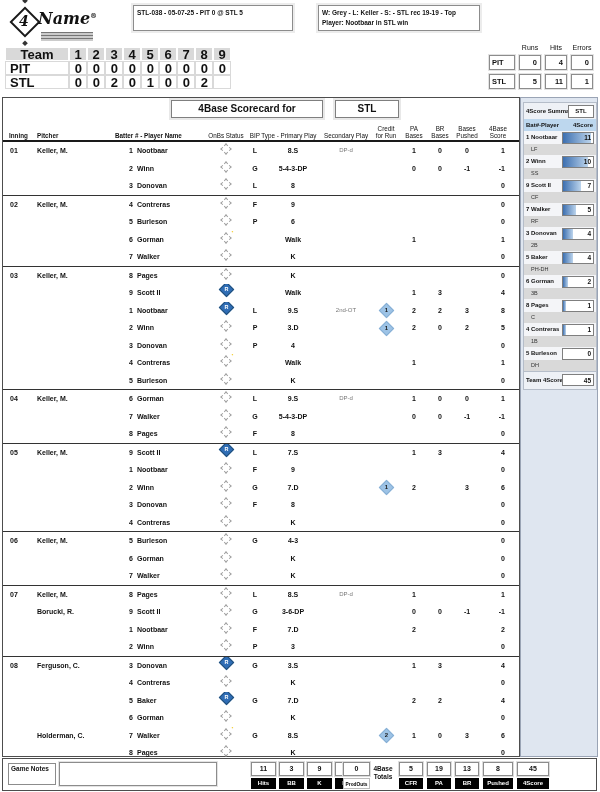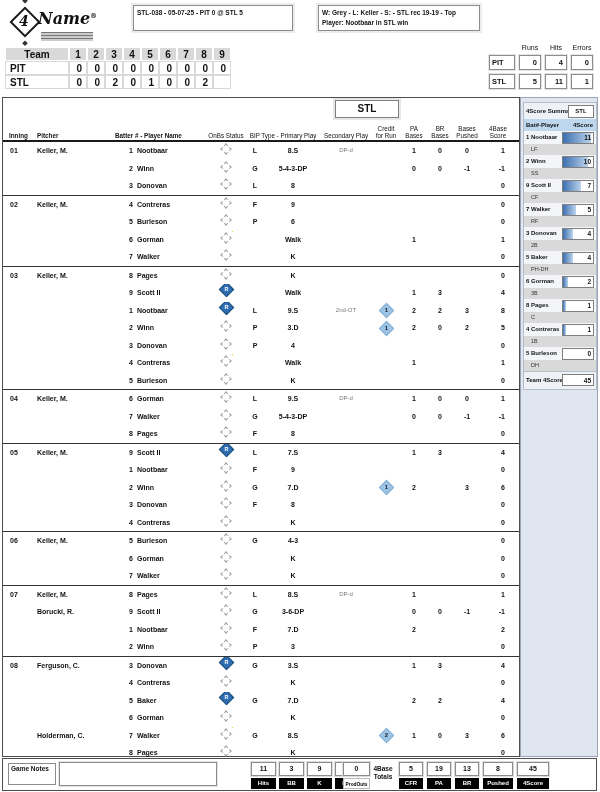--- a/index.html
+++ b/index.html
@@ -19,21 +19,21 @@
   .logo-reg{font-size:7px;vertical-align:super;}
   .logo-tag{position:absolute;left:33px;top:26px;width:52px;height:9px;background:#bfbfbf;
             background-image:repeating-linear-gradient(#555 0 1px,transparent 1px 3px);opacity:.8;}
   .infobox{position:absolute;top:5px;height:26px;border:1px solid #8c8c8c;box-shadow:0 0 0 2px #ececec;
            font-size:6.5px;font-weight:bold;padding:2px 3px;line-height:1.5;box-sizing:border-box;background:#fff;}
   #info1{left:133px;width:160px;}
   #info2{left:318px;width:162px;}
   
   .linescore{position:absolute;left:5px;top:47px;}
   .ls-row{display:grid;grid-template-columns:64px repeat(9,18px);}
-  .ls-cell{height:14px;line-height:14px;text-align:right;padding-right:4px;font-size:10px;font-weight:bold;
+  .ls-cell{height:14px;line-height:14px;text-align:right;padding-right:4px;font-size:13px;font-weight:bold;
            border:0.5px solid #d9d9d9;box-sizing:border-box;background:#fff;}
   .ls-head .ls-cell{background:#d9d9d9;text-align:center;padding-right:0;border-color:#fff;}
   .ls-team{text-align:left;padding-left:4px;}
   .ls-head .ls-team{text-align:center;padding-left:0;}
   
   .rhe{position:absolute;left:487px;top:44px;width:110px;}
   .rhe-labels{display:grid;grid-template-columns:30px 26px 26px 26px;font-size:7px;text-align:center;}
   .rhe-row{display:grid;grid-template-columns:30px 26px 26px 26px;margin-top:4px;}
   .rhe-box{height:13px;line-height:13px;border:1px solid #8c8c8c;box-shadow:0 0 0 1px #e3e3e3;
            margin:0 2px;font-size:7.5px;font-weight:bold;text-align:right;padding-right:3px;background:#fff;}
@@ -181,20 +181,21 @@
         <div class="rhe-box rhe-team">STL</div>
         <div class="rhe-box">5</div>
         <div class="rhe-box">11</div>
         <div class="rhe-box">1</div>
       </div>
     </div>
 </div>
 
 <div class="card">
   <div class="title-row">
+    <div class="title-box">4Base Scorecard for</div>
     <div class="team-box">STL</div>
   </div>
   <div class="hdr-grid">
       <div class="hdr-cell l">Inning</div>
       <div class="hdr-cell l">Pitcher</div>
       <div class="hdr-cell l">Batter # - Player Name</div>
       <div class="hdr-cell">OnBs Status</div>
       <div class="hdr-cell">BIP Type - Primary Play</div>
       <div class="hdr-cell">Secondary Play</div>
       <div class="hdr-cell">Credit

